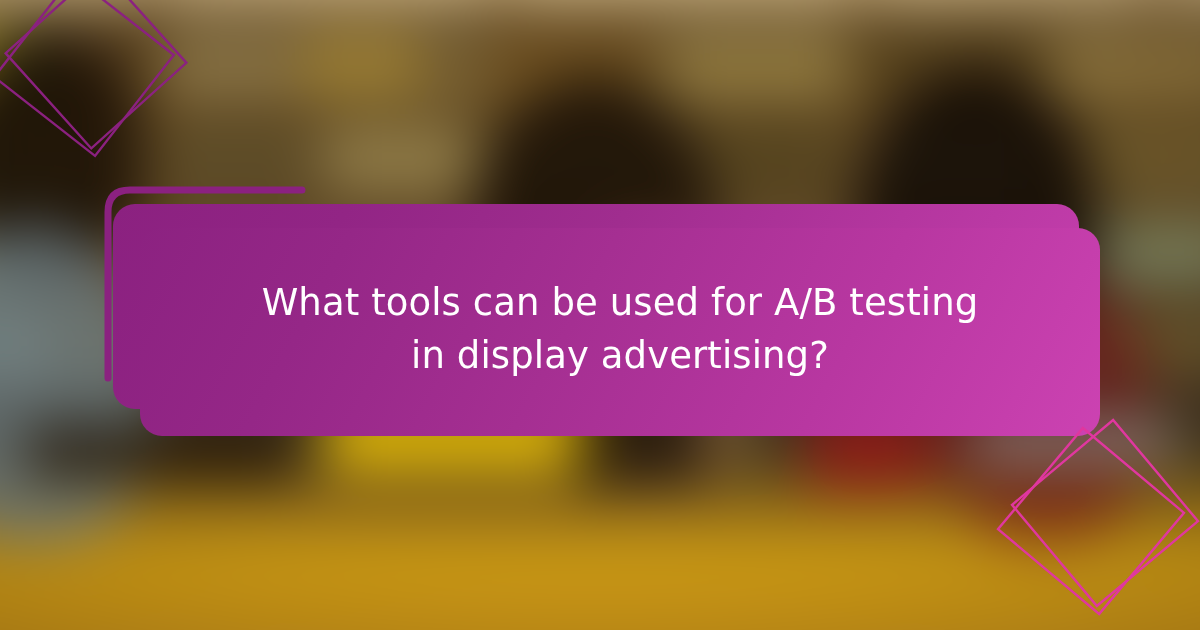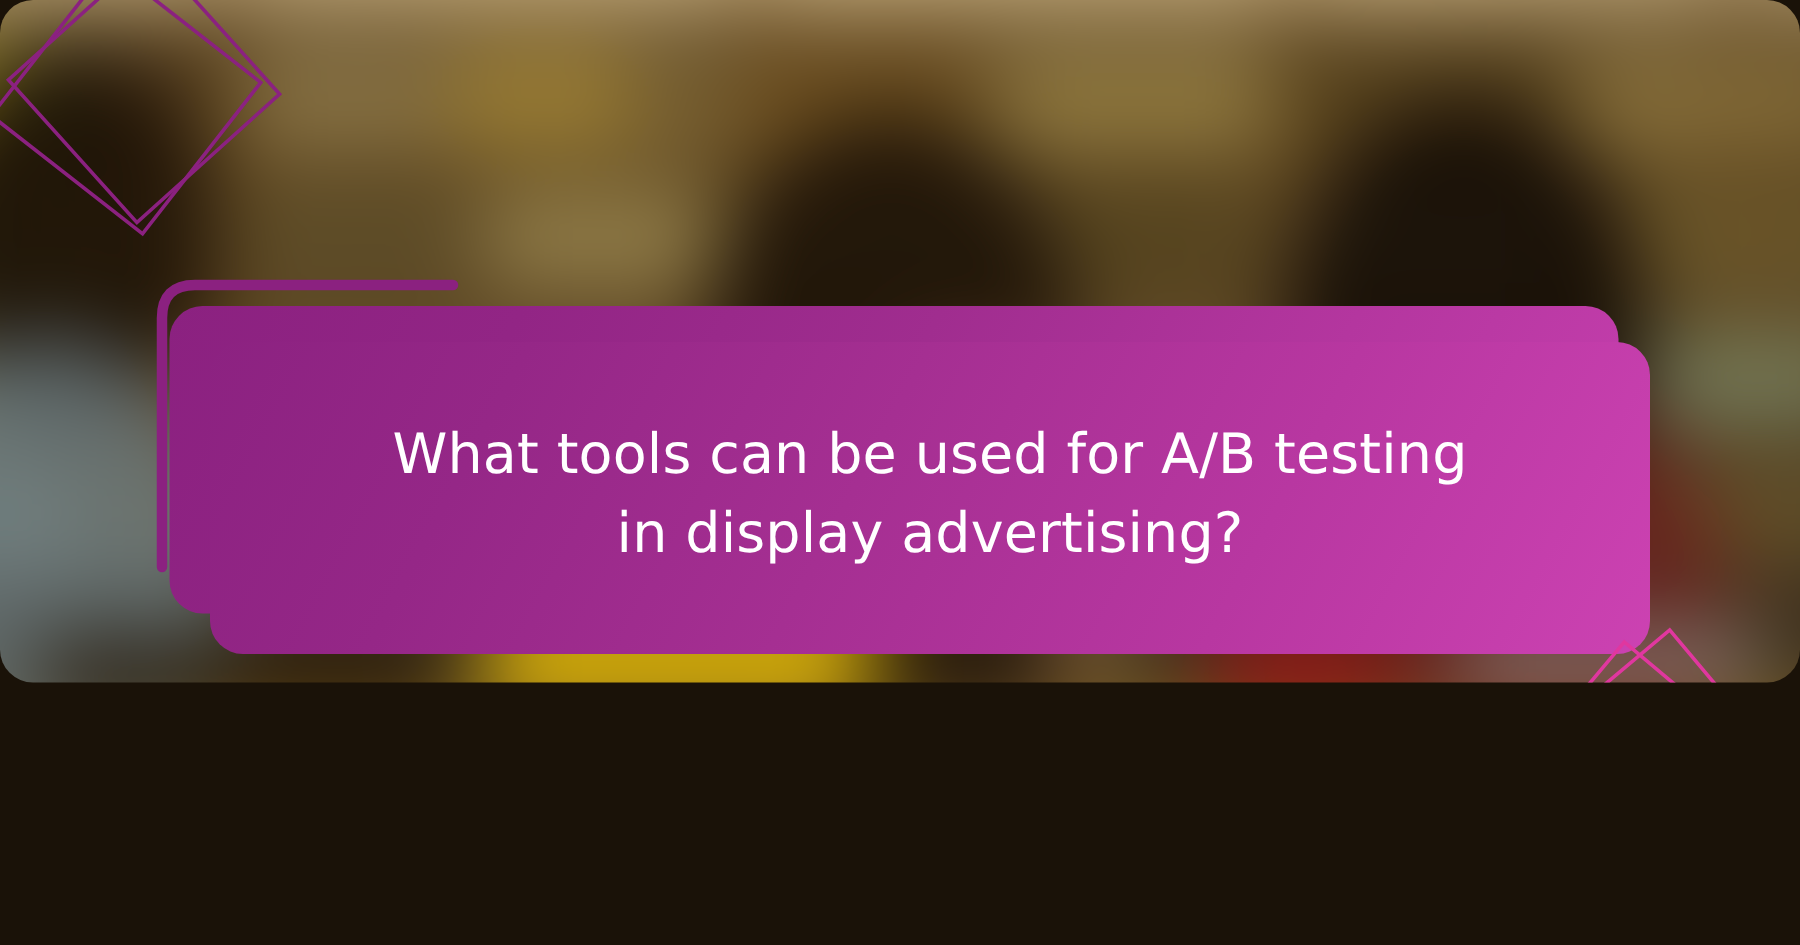--- a/index.html
+++ b/index.html
@@ -7,23 +7,22 @@
 
   html, body {
     width:1200px; height:630px;
     overflow:hidden;
     background:#1a1208;
     font-family:"DejaVu Sans", sans-serif;
   }
 
   #stage {
     position:relative;
-    width:1200px; height:455px;
+    width:1200px; height:630px;
     overflow:hidden;
-    border-radius:22px;
   }
 
   
   .bg-photo {
     position:absolute;
     inset:-60px;
     width:1320px; height:750px;
     filter:blur(26px) saturate(1.05);
     transform:scale(1.06);
   }

